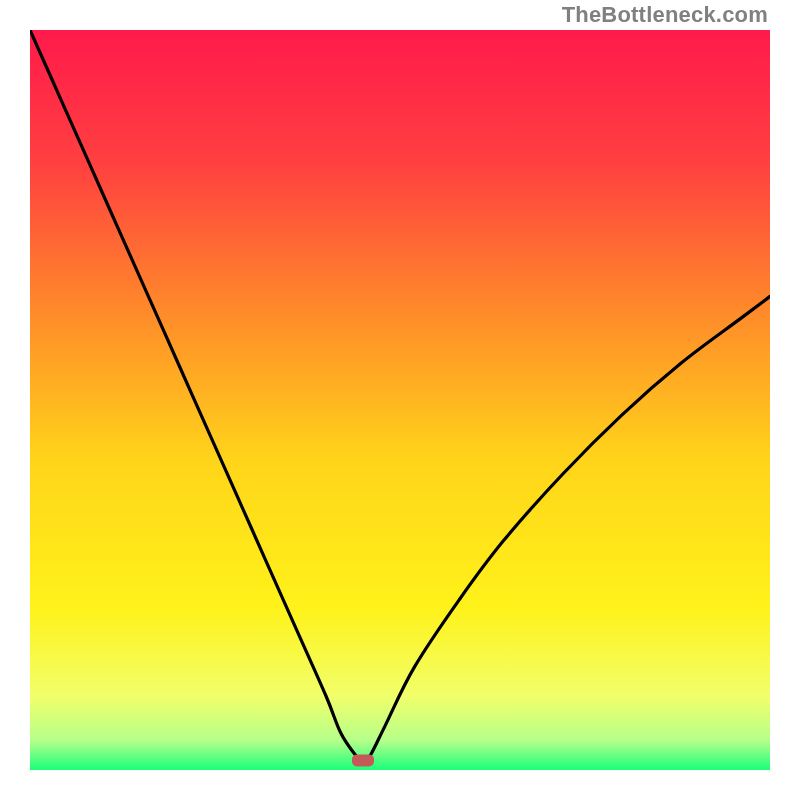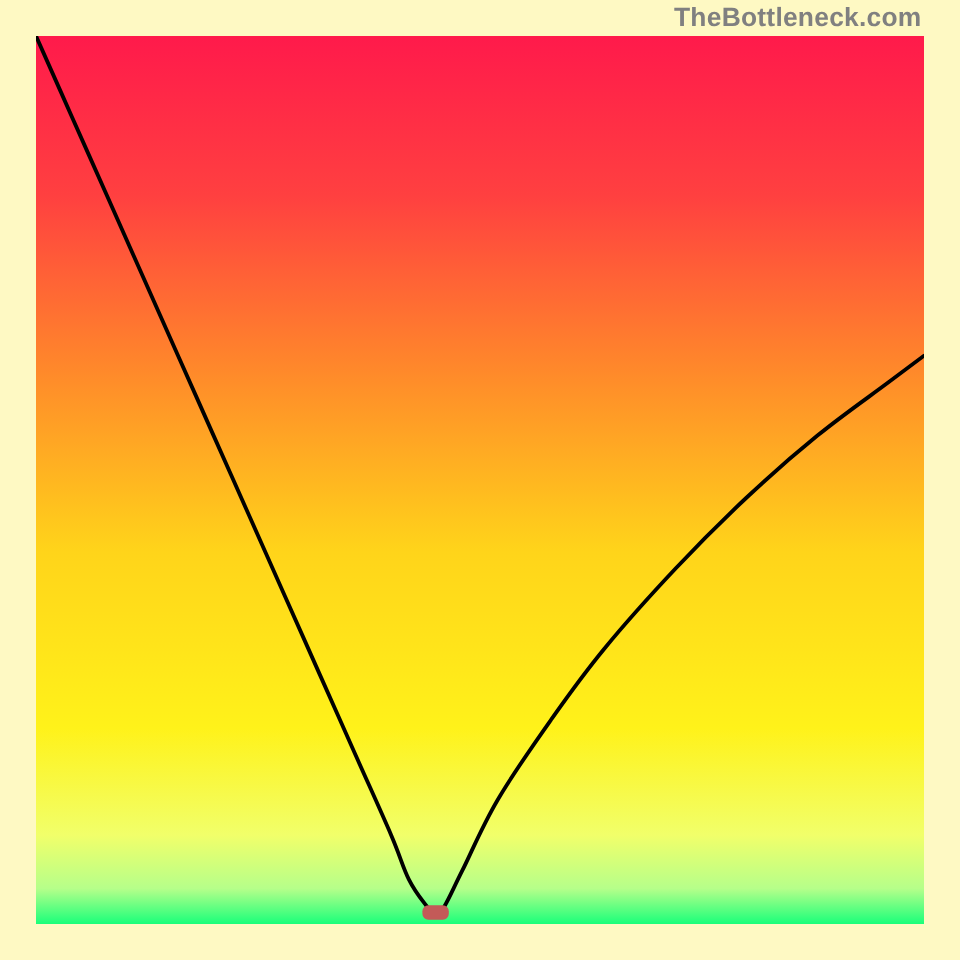--- a/index.html
+++ b/index.html
@@ -9,21 +9,21 @@
     height: 800px;
     background: #000;
     overflow: hidden;
   }
   .frame {
     position: absolute;
     left: 0;
     top: 0;
     width: 800px;
     height: 800px;
-    background: #fef9c3;
+    background: #ffffff;
   }
   .plot {
     position: absolute;
     left: 30px;
     top: 30px;
     width: 740px;
     height: 740px;
     overflow: hidden;
   }
   .watermark {

